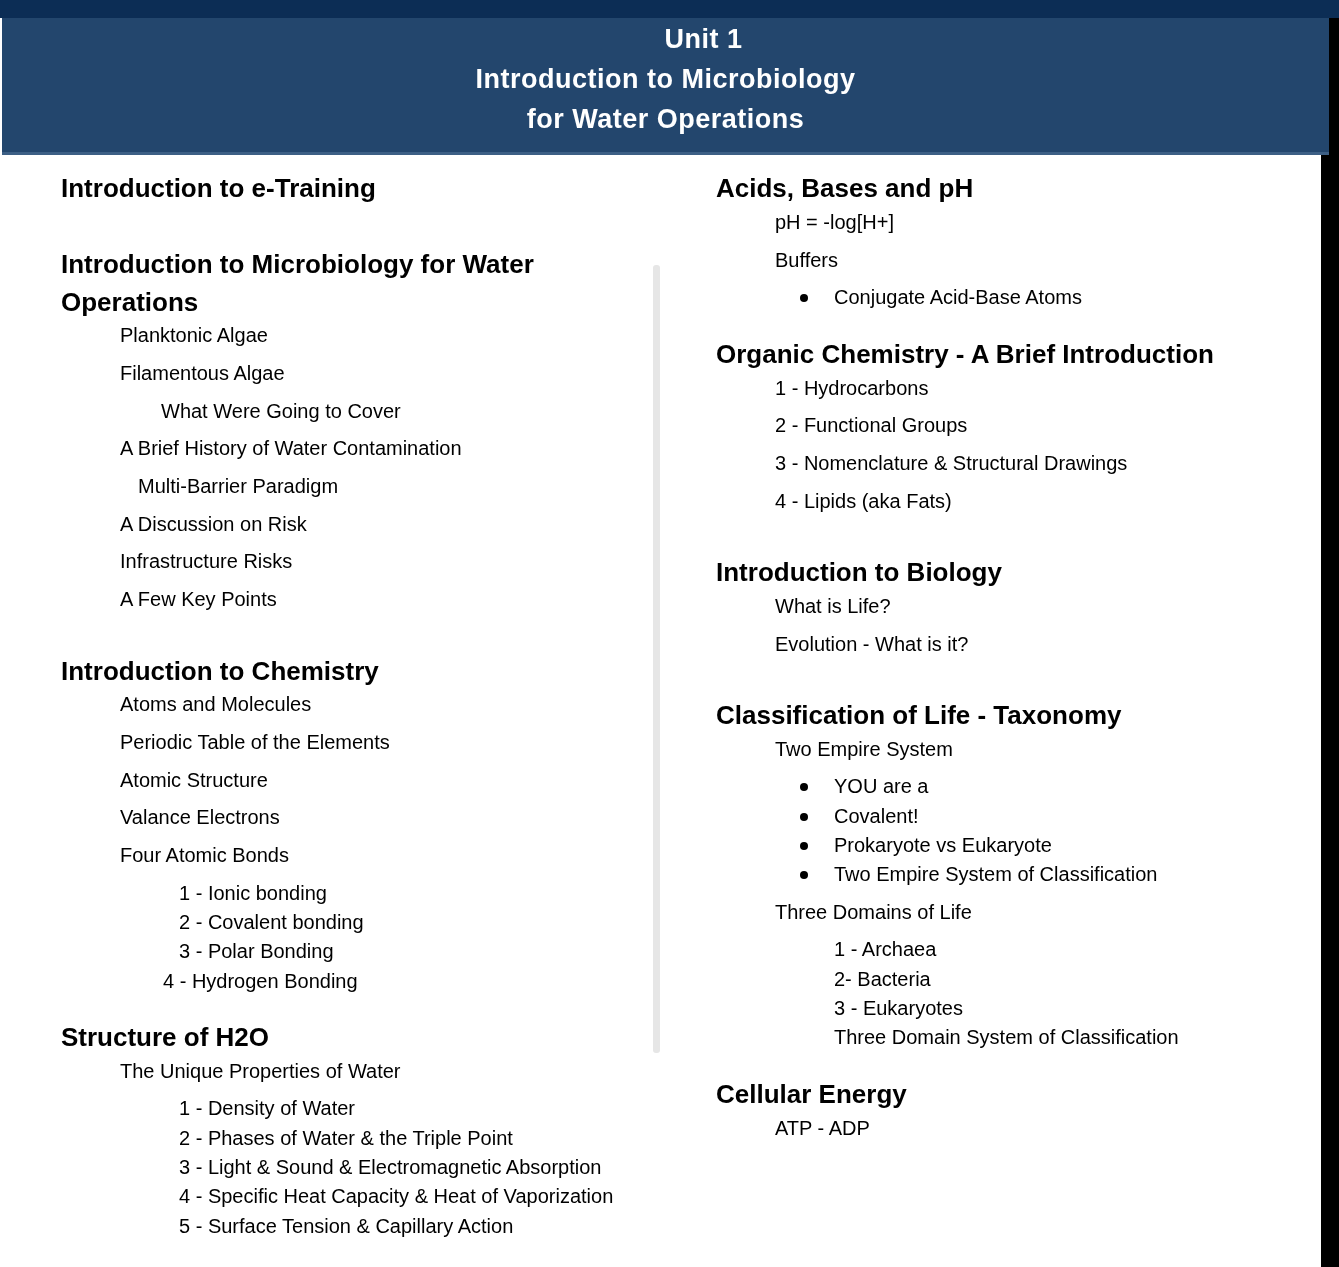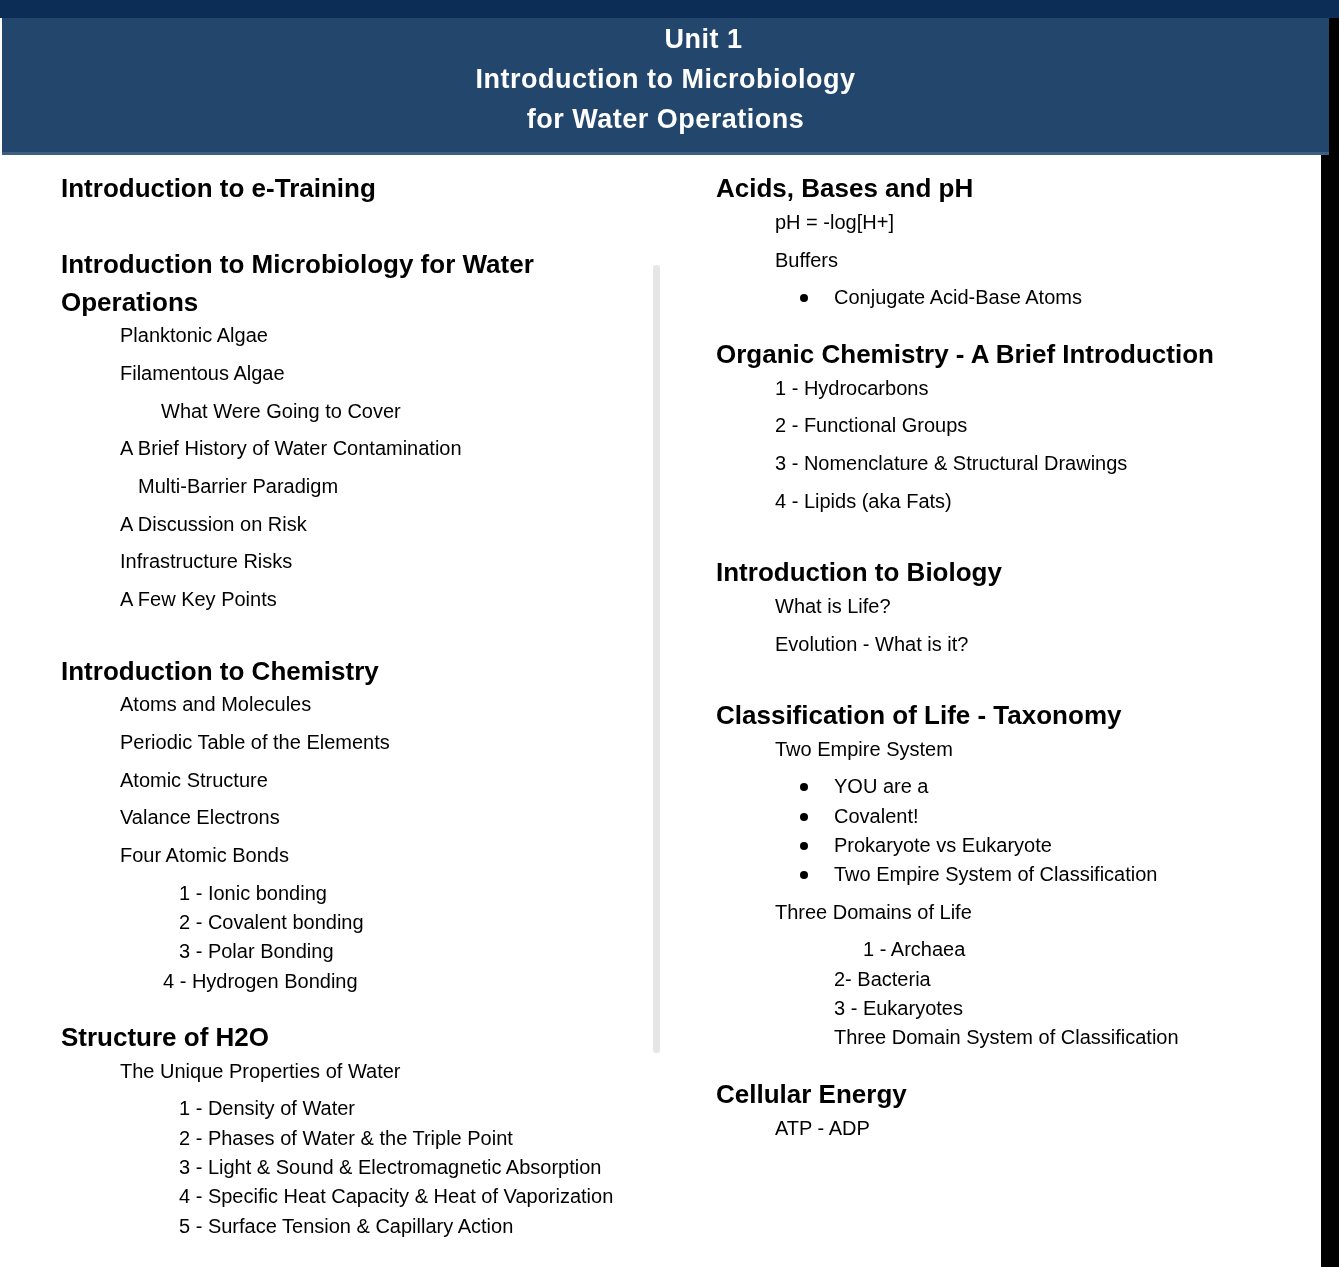--- a/index.html
+++ b/index.html
@@ -85,19 +85,19 @@
 <div class="ln s" style="left:775px;top:738px;text-align:right;">Two Empire System</div>
 <div class="dot" style="left:800px;top:783px;"></div>
 <div class="ln b" style="left:834px;top:775px;">YOU are a</div>
 <div class="dot" style="left:800px;top:813px;"></div>
 <div class="ln b" style="left:834px;top:805px;">Covalent!</div>
 <div class="dot" style="left:800px;top:842px;"></div>
 <div class="ln b" style="left:834px;top:834px;">Prokaryote vs Eukaryote</div>
 <div class="dot" style="left:800px;top:871px;"></div>
 <div class="ln b" style="left:834px;top:863px;">Two Empire System of Classification</div>
 <div class="ln s" style="left:775px;top:901px;">Three Domains of Life</div>
-<div class="ln b" style="left:863px;top:938px;">1 - Archaea</div>
+<div class="ln b" style="left:834px;top:938px;">1 - Archaea</div>
 <div class="ln b" style="left:834px;top:968px;">2- Bacteria</div>
 <div class="ln b" style="left:834px;top:997px;">3 - Eukaryotes</div>
 <div class="ln b" style="left:834px;top:1026px;">Three Domain System of Classification</div>
 
 <div class="ln h" style="left:716px;top:1079px;">Cellular Energy</div>
 <div class="ln s" style="left:775px;top:1117px;">ATP - ADP</div>
 
 </body></html>

